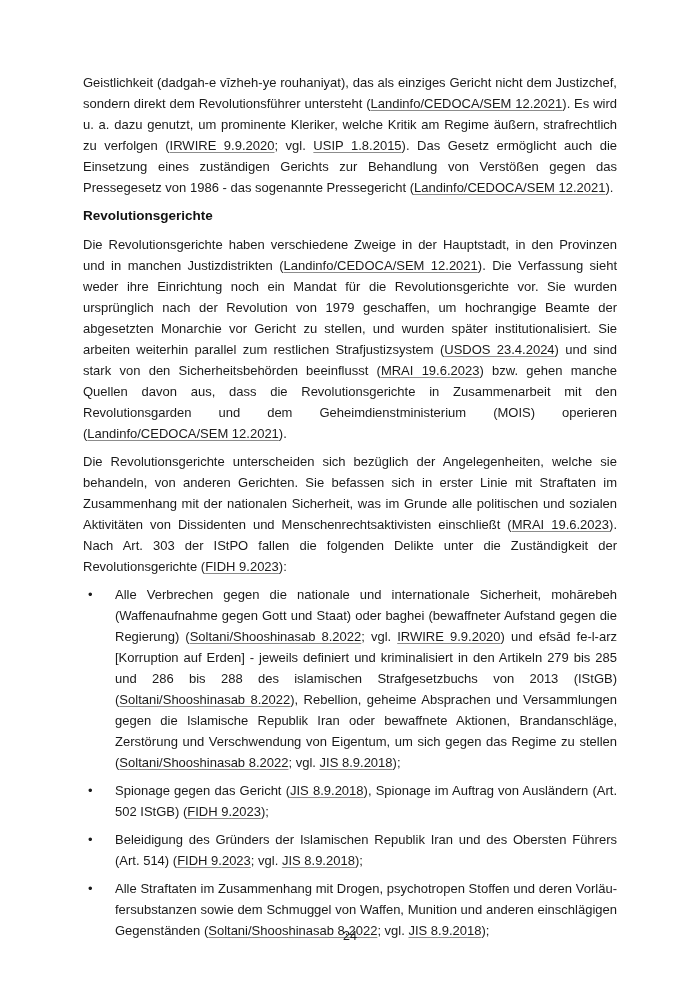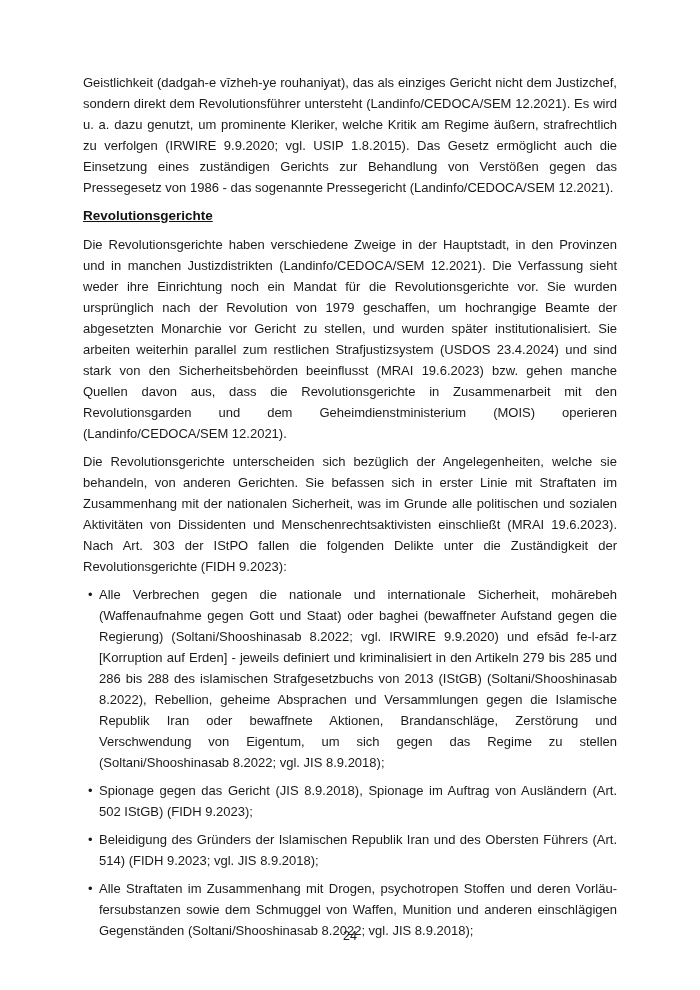--- a/index.html
+++ b/index.html
@@ -20,21 +20,20 @@
     line-height: 21px;
     text-align: justify;
     margin: 0 0 7px 0;
   }
   .section-heading {
     font-size: 13.5px;
     line-height: 21px;
     font-weight: bold;
     margin: 3px 0 8px 0;
     color: #111111;
-    text-decoration: underline;
   }
   .offense-list {
     list-style: none;
     margin: 3px 0 0 0;
     padding: 0;
   }
   .offense-item {
     display: flex;
     margin: 0 0 7px 0;
   }
@@ -45,23 +44,25 @@
     box-sizing: border-box;
     font-size: 13px;
     line-height: 21px;
   }
   .bullet-body {
     flex: 1;
     display: block;
     font-size: 13px;
     line-height: 21px;
     text-align: justify;
+    margin-left: 16px;
   }
   .src-link {
     color: inherit;
+    text-decoration: underline;
     text-decoration-color: #8c8c8c;
     text-decoration-thickness: 1px;
     text-underline-offset: 2px;
     cursor: pointer;
   }
   .page-footer {
     position: absolute;
     left: 0;
     right: 0;
     top: 928px;

